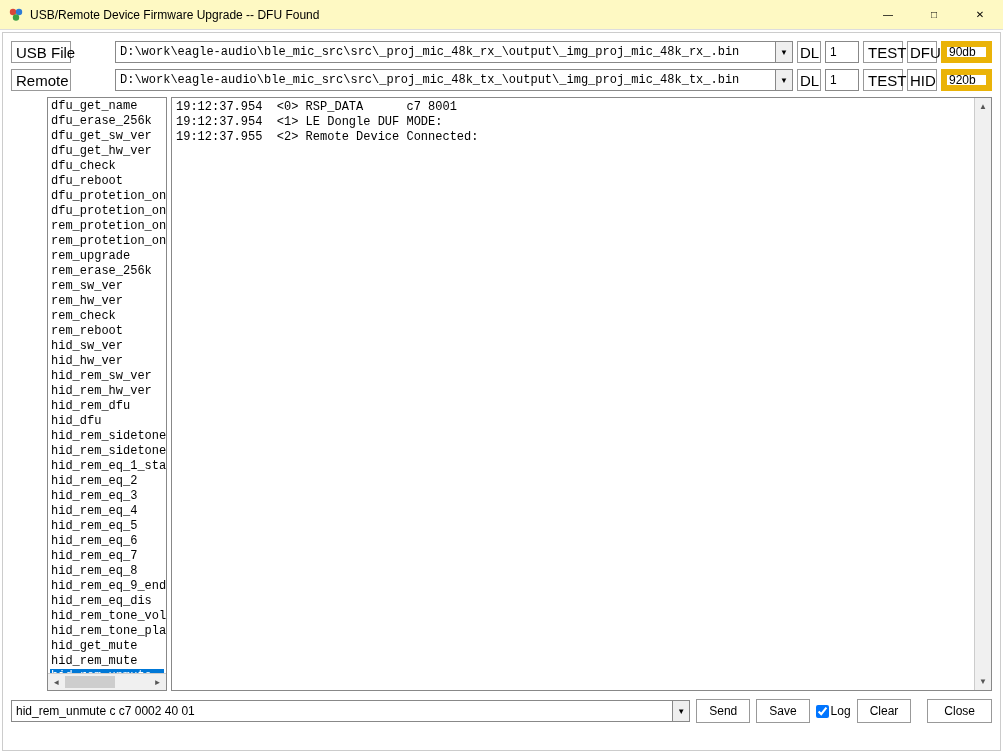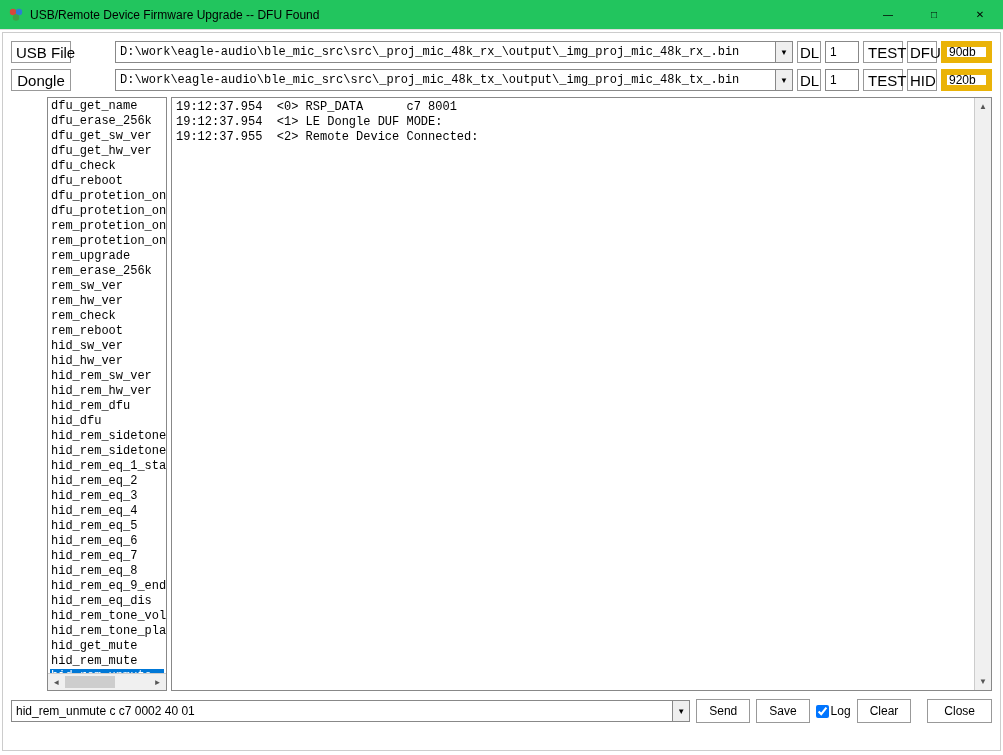--- a/index.html
+++ b/index.html
@@ -9,21 +9,21 @@
     font-family: "Segoe UI", Tahoma, sans-serif;
     font-size: 12px;
     background: #fff;
     color: #000;
     width: 1003px;
     height: 755px;
     overflow: hidden;
   }
   .titlebar {
     height: 30px;
-    background: #22c55e;
+    background: #fef9c3;
     border-bottom: 1px solid #ddd;
     display: flex;
     align-items: center;
     padding-left: 8px;
   }
   .titlebar .app-icon {
     width: 16px; height: 16px; margin-right: 6px;
     display: inline-flex; align-items: center; justify-content: center;
   }
   .titlebar .title-text { flex: 1; font-size: 12px; }
@@ -230,21 +230,21 @@
       <div class="combo-btn">▼</div>
     </div>
     <button class="btn-small dl">DL</button>
     <input class="num-input" value="1" style="">
     <button class="btn-small test">TEST</button>
     <button class="btn-small tag">DFU</button>
     <input class="val-input" value="90db" style="">
   </div>
 
   <div class="file-row">
-    <button class="btn-small file-label">Dongle</button>
+    <button class="btn-small file-label">Remote</button>
     <div class="combo-wrap">
       <input class="combo-input" value="D:\work\eagle-audio\ble_mic_src\src\_proj_mic_48k_tx_\output\_img_proj_mic_48k_tx_.bin" style="">
       <div class="combo-btn">▼</div>
     </div>
     <button class="btn-small dl">DL</button>
     <input class="num-input" value="1" style="">
     <button class="btn-small test">TEST</button>
     <button class="btn-small tag">HID</button>
     <input class="val-input" value="920b" style="">
   </div>

